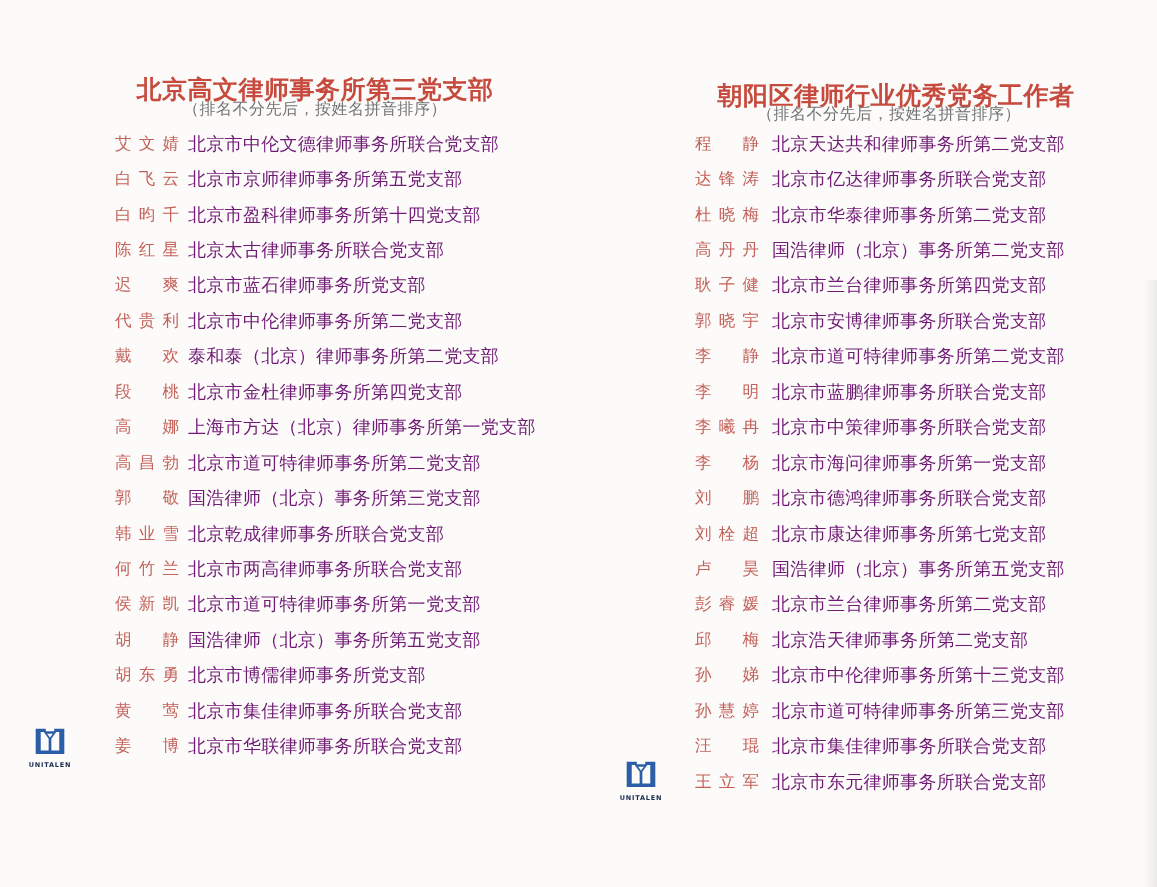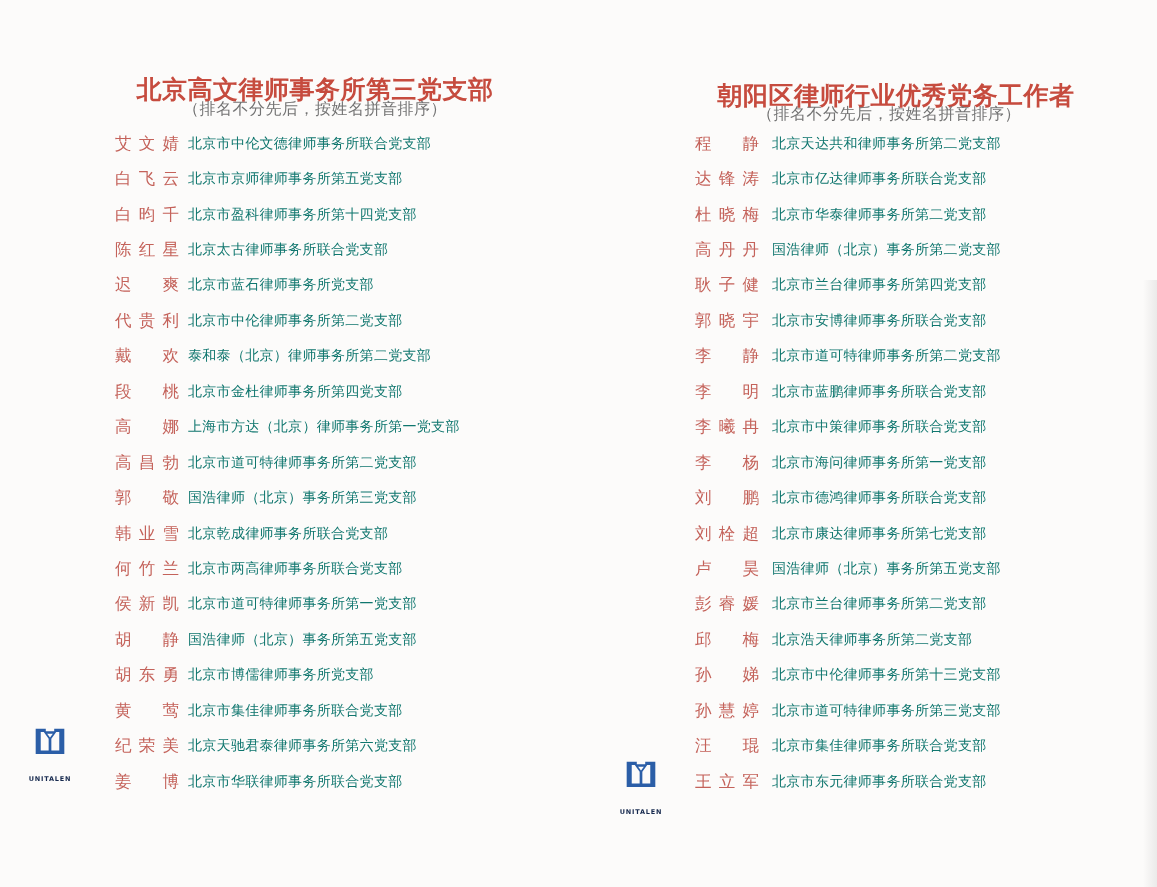--- a/index.html
+++ b/index.html
@@ -51,33 +51,33 @@
     width: 64px;
     font-size: 16.5px;
     color: #c4625a;
     text-align: justify;
     text-align-last: justify;
     text-justify: inter-character;
   }
   .page-left  .org { margin-left: 9px; }
   .page-right .org { margin-left: 13px; text-align: right; }
   .org {
-    font-size: 14px;
-    color: #0f766e;
+    font-size: 18px;
+    color: #701a75;
     letter-spacing: 0.3px;
   }
 
   .logo { position: absolute; width: 48px; text-align: center; }
   .page-left  .logo { left: 26px; top: 727px; }
   .page-right .logo { left: 39px; top: 760px; }
   .logo svg { display: block; margin: 0 auto; }
   .logo-text {
     font-size: 6.5px; font-weight: bold;
     color: #16294e; letter-spacing: 0.8px;
-    margin-top: 16px;
+    margin-top: 2px;
     font-family: "DejaVu Sans", sans-serif;
   }
 </style>
 </head>
 <body>
 
 <div class="canvas">
 
   <section class="page page-left">
     <h1 class="title">北京高文律师事务所第三党支部</h1>
@@ -143,24 +143,20 @@
           <span class="name">胡　静</span>
           <span class="org">国浩律师（北京）事务所第五党支部</span>
         </div>
         <div class="row">
           <span class="name">胡东勇</span>
           <span class="org">北京市博儒律师事务所党支部</span>
         </div>
         <div class="row">
           <span class="name">黄　莺</span>
           <span class="org">北京市集佳律师事务所联合党支部</span>
-        </div>
-        <div class="row">
-          <span class="name">纪荣美</span>
-          <span class="org">北京天驰君泰律师事务所第六党支部</span>
         </div>
         <div class="row">
           <span class="name">姜　博</span>
           <span class="org">北京市华联律师事务所联合党支部</span>
         </div>
       </div>
     <div class="logo">
       <svg width="34" height="32" viewBox="0 0 40 38">
         <g fill="#2b5ea7">
           <path d="M3,2 L15,2 L15,6 L9,6 L9,28 L31,28 L31,6 L25,6 L25,2 L37,2 L37,32 L3,32 Z"></path>

